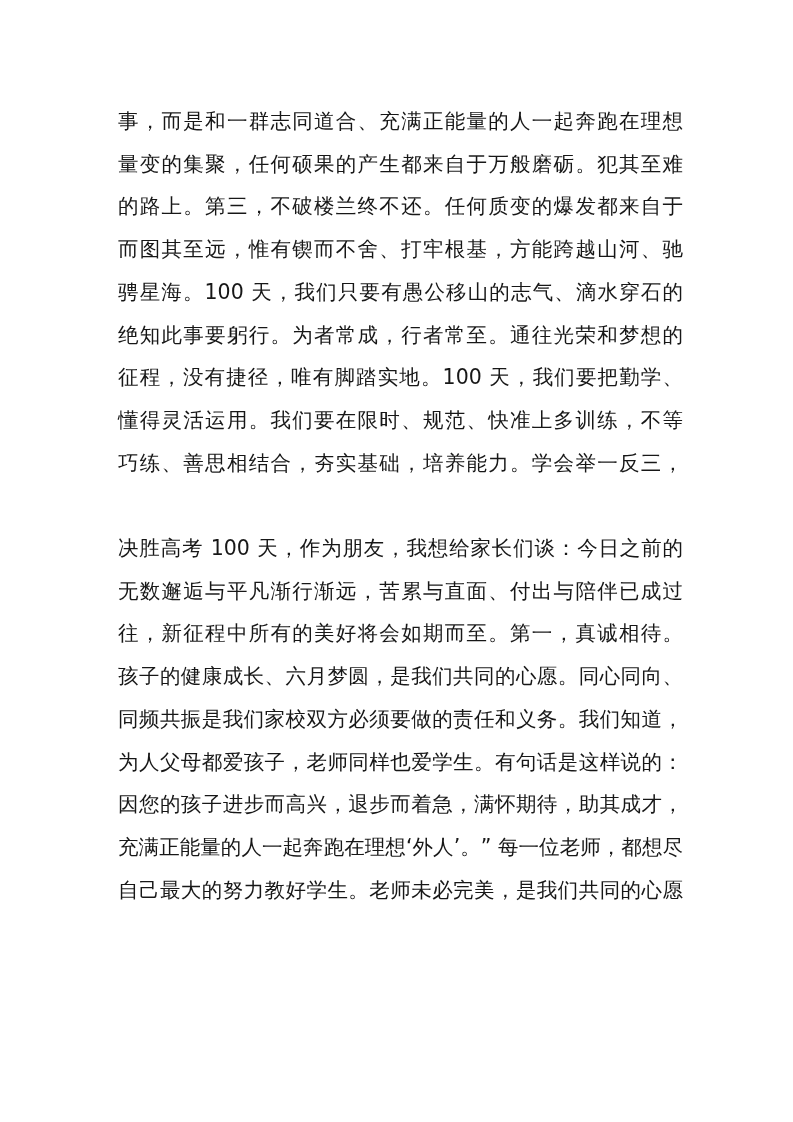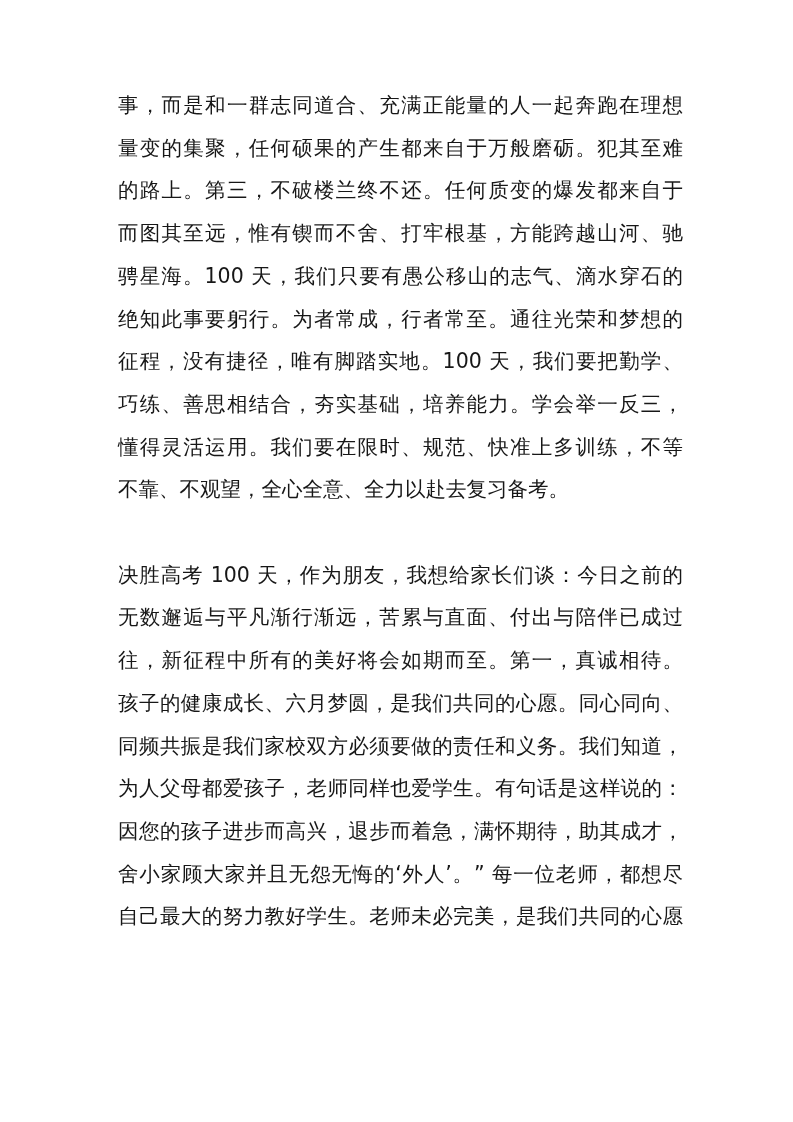--- a/index.html
+++ b/index.html
@@ -11,21 +11,21 @@
     position: relative;
     width: 793px;
     height: 1122px;
     background: #ffffff;
     overflow: hidden;
     font-family: "DejaVu Sans", sans-serif;
   }
   .content {
     position: absolute;
     left: 118px;
-    top: 84px;
+    top: 100px;
     width: 565px;
     color: #171717;
     font-size: 20.5px;
     line-height: 42.7px;
     font-weight: 400;
   }
   .para {
     margin: 0;
     padding: 0;
   }
@@ -47,29 +47,28 @@
 <div class="page">
   <div class="content" style="color: rgb(23, 23, 23);">
       <div class="para">
         <div class="line j">事，而是和一群志同道合、充满正能量的人一起奔跑在理想</div>
         <div class="line j">量变的集聚，任何硕果的产生都来自于万般磨砺。犯其至难</div>
         <div class="line j">的路上。第三，不破楼兰终不还。任何质变的爆发都来自于</div>
         <div class="line j">而图其至远，惟有锲而不舍、打牢根基，方能跨越山河、驰</div>
         <div class="line j">骋星海。100 天，我们只要有愚公移山的志气、滴水穿石的</div>
         <div class="line j">绝知此事要躬行。为者常成，行者常至。通往光荣和梦想的</div>
         <div class="line j">征程，没有捷径，唯有脚踏实地。100 天，我们要把勤学、</div>
+        <div class="line j">懂得灵活运用。我们要在限时、规范、快准上多训练，不等</div>
         <div class="line j">巧练、善思相结合，夯实基础，培养能力。学会举一反三，</div>
-        <div class="line j">懂得灵活运用。我们要在限时、规范、快准上多训练，不等</div>
-        <div class="line">不靠、不观望，全心全意、全力以赴去复习备考。</div>
       </div>
       <div class="para">
         <div class="line j">决胜高考 100 天，作为朋友，我想给家长们谈：今日之前的</div>
         <div class="line j">无数邂逅与平凡渐行渐远，苦累与直面、付出与陪伴已成过</div>
         <div class="line j">往，新征程中所有的美好将会如期而至。第一，真诚相待。</div>
         <div class="line j">孩子的健康成长、六月梦圆，是我们共同的心愿。同心同向、</div>
         <div class="line j">同频共振是我们家校双方必须要做的责任和义务。我们知道，</div>
         <div class="line j">为人父母都爱孩子，老师同样也爱学生。有句话是这样说的：</div>
         <div class="line j">因您的孩子进步而高兴，退步而着急，满怀期待，助其成才，</div>
-        <div class="line j">舍小家顾大家并且无怨无悔的‘外人’。” 每一位老师，都想尽</div>
+        <div class="line j">充满正能量的人一起奔跑在理想‘外人’。” 每一位老师，都想尽</div>
         <div class="line j">自己最大的努力教好学生。老师未必完美，是我们共同的心愿</div>
       </div>
     </div>
 </div>
 
 </body></html>

